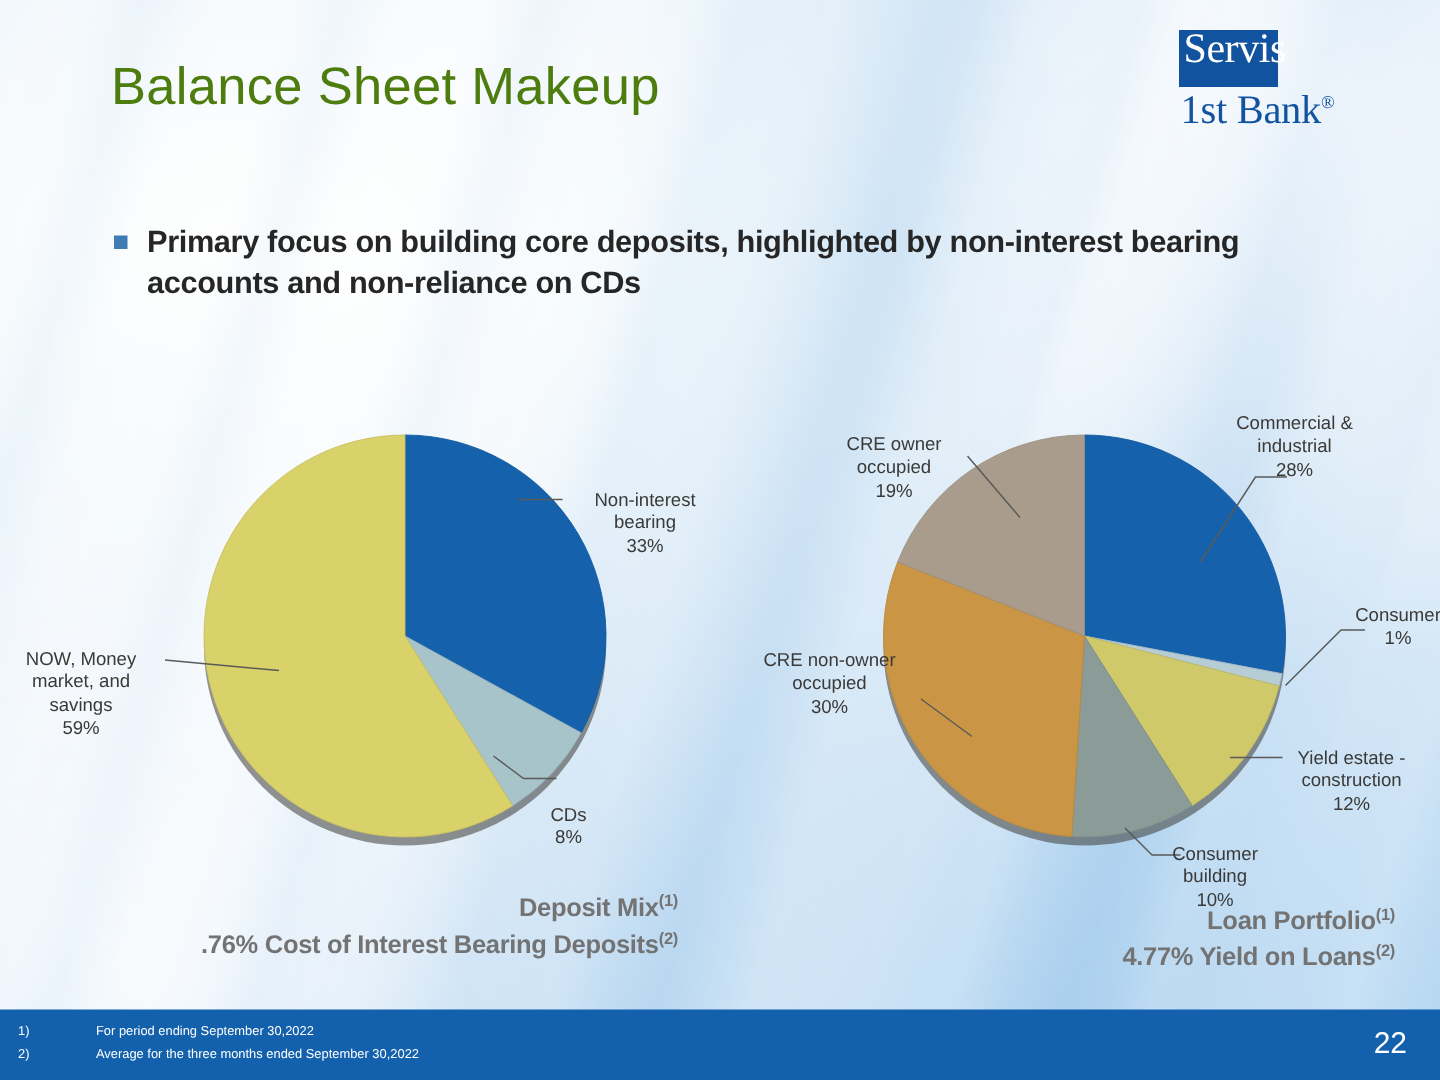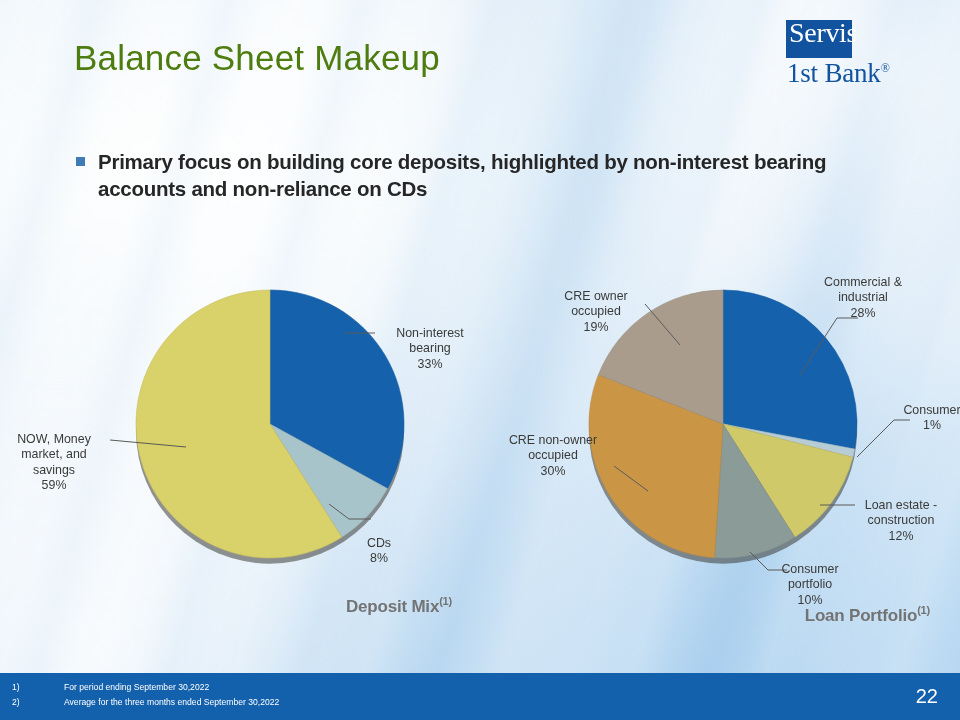--- a/index.html
+++ b/index.html
@@ -183,52 +183,54 @@
     <div>8%</div>
   </div>
   <div class="lbl ctr" style="left:-2px; top:432px; width:112px;">
     <div>NOW, Money</div>
     <div>market, and</div>
     <div>savings</div>
     <div>59%</div>
   </div>
 
   <div class="caption" style="left:52px; top:595px; width:400px;"><span>Deposit Mix</span><span class="sup">(1)</span></div>
+  <div class="caption" style="left:52px; top:620px; width:400px;"><span>.76% Cost of Interest Bearing Deposits</span><span class="sup">(2)</span></div>
 
   <div class="lbl ctr" style="left:808px; top:275px; width:110px;">
     <div>Commercial &amp;</div>
     <div>industrial</div>
     <div>28%</div>
   </div>
   <div class="lbl ctr" style="left:888px; top:403px; width:88px; overflow:hidden;">
     <div>Consumer</div>
     <div>1%</div>
   </div>
   <div class="lbl ctr" style="left:849px; top:498px; width:104px;">
-    <div>Loan estate -</div>
+    <div>Yield estate -</div>
     <div>construction</div>
     <div>12%</div>
   </div>
   <div class="lbl ctr" style="left:766px; top:562px; width:88px;">
     <div>Consumer</div>
-    <div>portfolio</div>
+    <div>building</div>
     <div>10%</div>
   </div>
   <div class="lbl ctr" style="left:494px; top:433px; width:118px;">
     <div>CRE non-owner</div>
     <div>occupied</div>
     <div>30%</div>
   </div>
   <div class="lbl ctr" style="left:547px; top:289px; width:98px;">
     <div>CRE owner</div>
     <div>occupied</div>
     <div>19%</div>
   </div>
 
   <div class="caption" style="left:590px; top:604px; width:340px;"><span>Loan Portfolio</span><span class="sup">(1)</span></div>
+  <div class="caption" style="left:590px; top:628px; width:340px;"><span>4.77% Yield on Loans</span><span class="sup">(2)</span></div>
 
   <div id="footer">
     <div class="fn-num" style="left:12px; top:9px;">1)</div>
     <div class="fn" style="left:33px; top:9px;">For period ending September  30,2022</div>
     <div class="fn-num" style="left:12px; top:24px;">2)</div>
     <div class="fn" style="left:33px; top:24px;">Average  for the three months ended September  30,2022</div>
     <div id="pageno">22</div>
   </div>
 
 </div>

